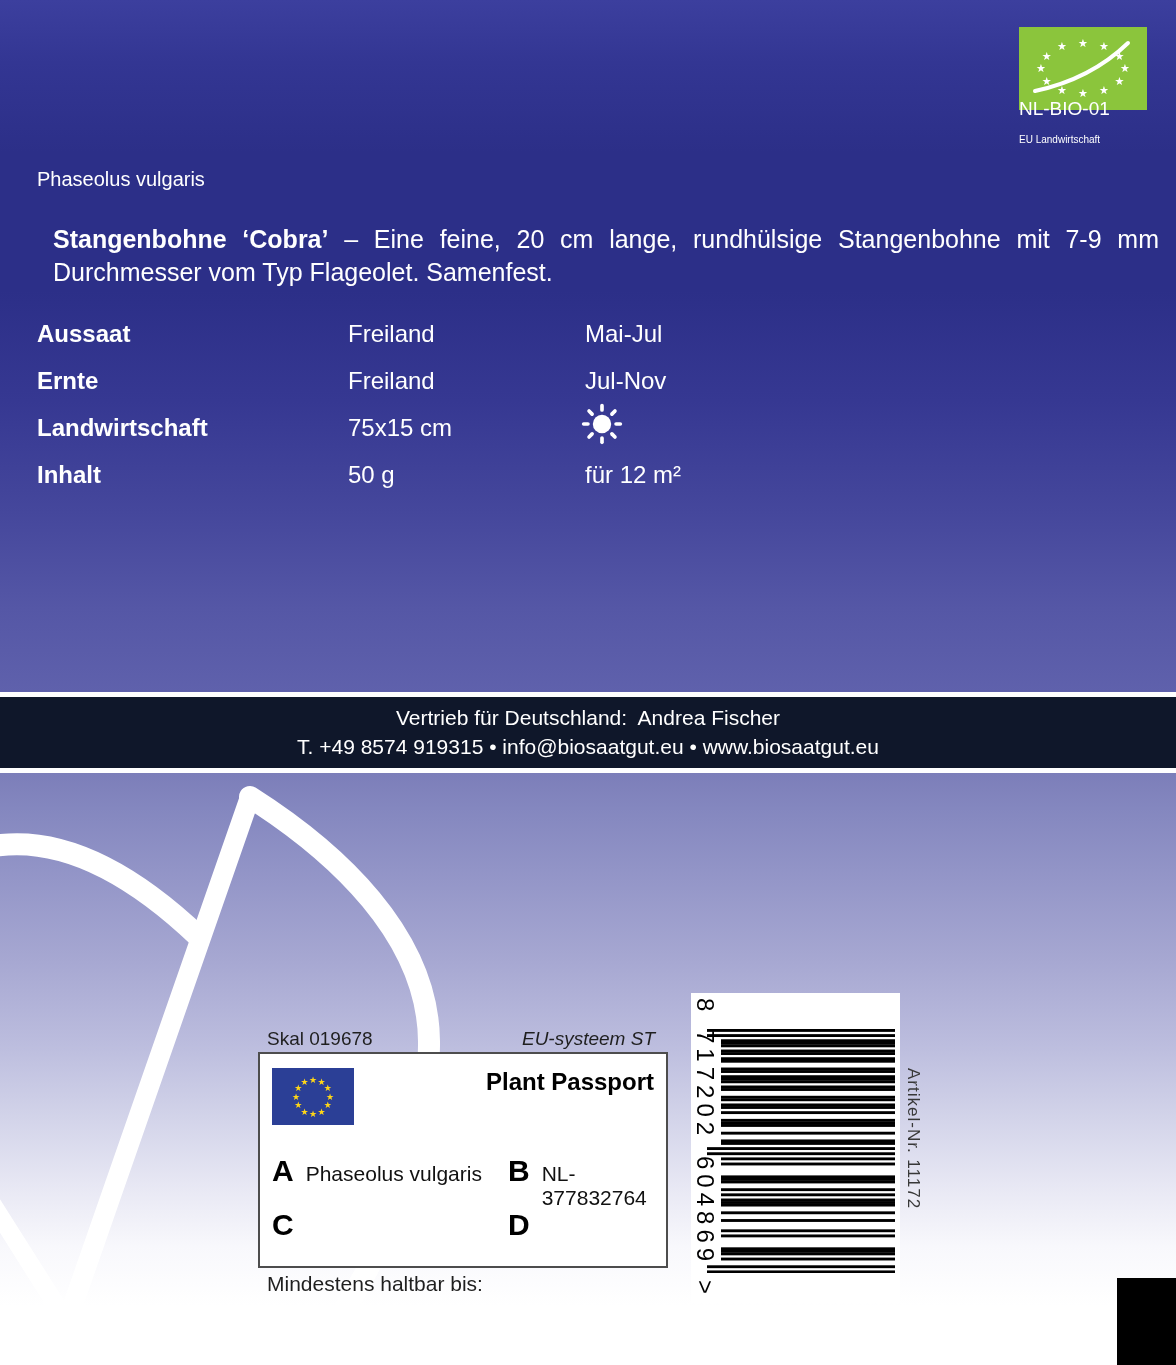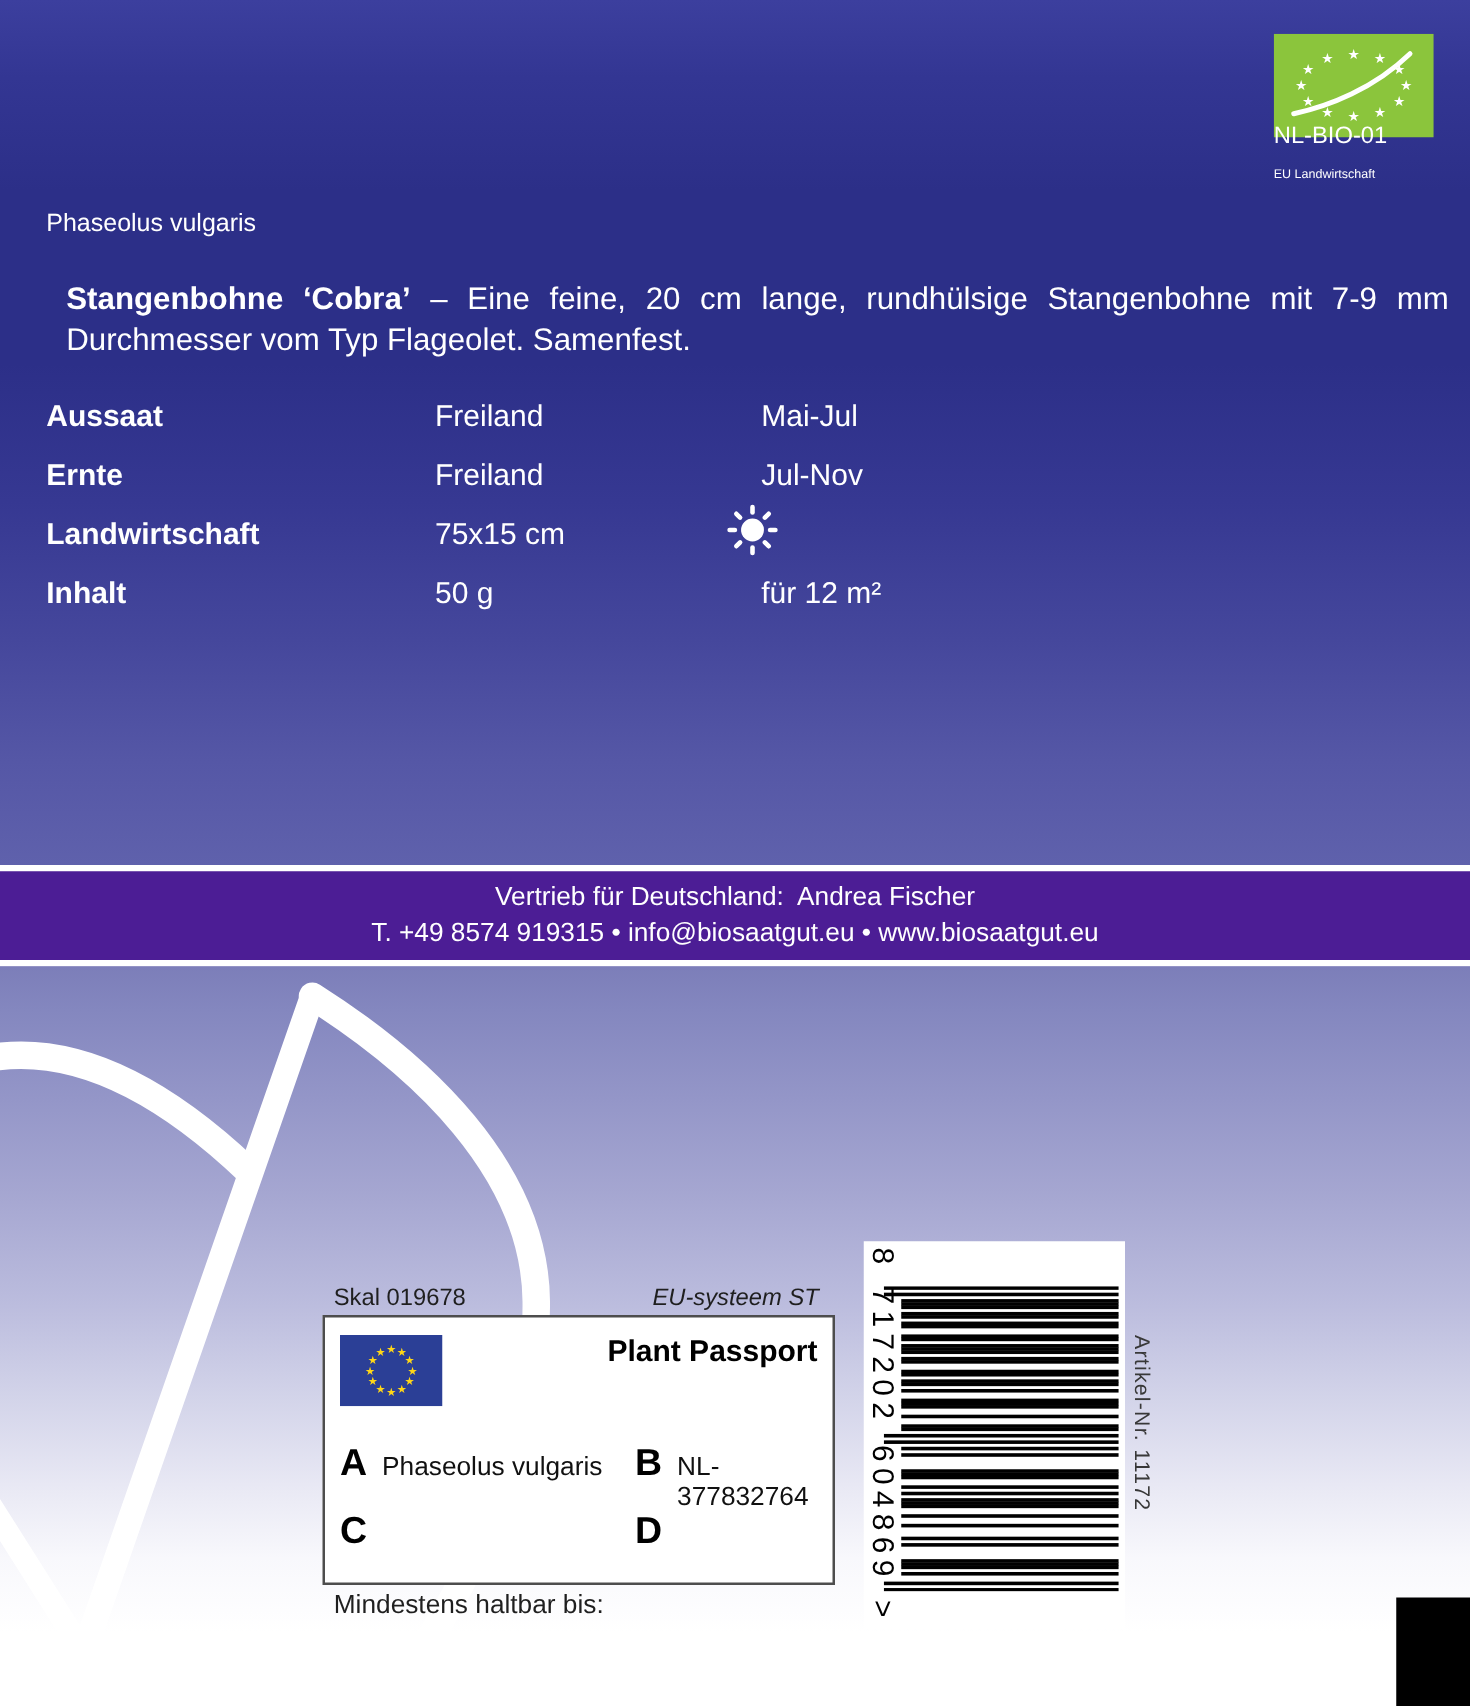--- a/index.html
+++ b/index.html
@@ -20,26 +20,26 @@
   .bio-code{position:absolute;left:1019px;top:100px;font-size:19px;line-height:18px;color:#fff;}
   .bio-label{position:absolute;left:1019px;top:131px;font-size:10px;line-height:18px;color:#fff;}
   .species{position:absolute;left:37px;top:168px;font-size:20px;}
   .title-par{
     position:absolute;left:37px;top:207px;width:1106px;margin:16px;
     font-size:25px;line-height:33px;text-align:justify;
   }
   .grow-row{position:absolute;left:0;width:1004px;height:32px;font-size:24px;}
   .g-label{position:absolute;left:37px;font-weight:bold;}
   .g-val{position:absolute;left:332px;margin-left:16px;}
-  .g-extra{position:absolute;left:585px;margin-left:24px;}
+  .g-extra{position:absolute;left:585px;}
   .sun{position:absolute;left:580px;top:-12px;width:44px;height:44px;}
 
   
   .band{
-    top:692px;height:81px;background:#4c1d95;
+    top:692px;height:81px;background:#0f172a;
     border-top:5px solid #ffffff;border-bottom:5px solid #ffffff;
     display:flex;flex-direction:column;justify-content:center;align-items:center;gap:5px;
     color:#ffffff;font-size:21px;
   }
   .band div{white-space:pre;}
 
   
   .bottom{
     top:773px;height:592px;
     background:linear-gradient(180deg,#7c7eb9 0%,#8487bf 6%,#9496c8 18%,#a7a8d2 32%,#bcbdde 46%,#d2d3e9 58%,#e8e8f4 70%,#f8f8fc 80%,#ffffff 90%,#ffffff 100%);

